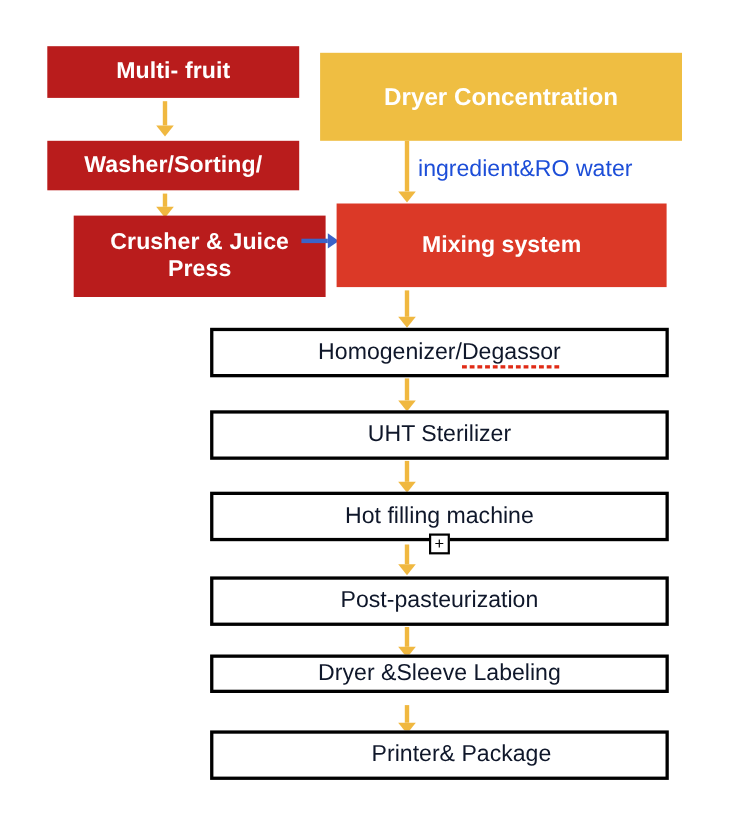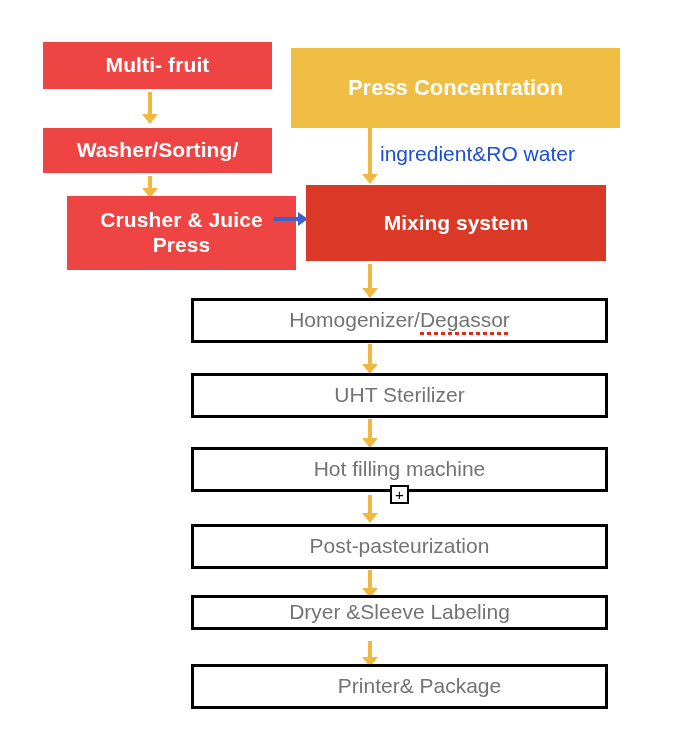--- a/index.html
+++ b/index.html
@@ -20,41 +20,41 @@
   .node {
     position: absolute;
     box-sizing: border-box;
     display: flex;
     align-items: center;
     justify-content: center;
     text-align: center;
     line-height: 1.18;
   }
   .node-green {
-    background: #ef4444;
+    background: #b91c1c;
     color: #ffffff;
     font-size: 21px;
     font-weight: 600;
     letter-spacing: 0.1px;
   }
   .node-orange {
     background: #EFBE42;
     color: #ffffff;
     font-size: 22px;
     font-weight: 600;
   }
   .node-red {
     background: #DB3927;
     color: #ffffff;
     font-size: 21px;
     font-weight: 600;
   }
   .node-plain {
     background: #ffffff;
-    color: #737373;
+    color: #0f172a;
     border: 3px solid #000000;
     font-size: 21px;
     font-weight: 500;
   }
   .spellcheck {
     position: relative;
     white-space: pre;
   }
   .spellcheck .misspelled {
     position: relative;
@@ -161,21 +161,21 @@
     <span>Crusher &amp; Juice</span>
     <span>Press</span>
   </div>
 
   <div class="arrow-h" style="left:274px; top:212px; width:34px;">
     <div class="shaft" style="width:24px;"></div>
     <div class="head" style="left:24px;"></div>
   </div>
 
   <div class="node node-orange" style="left:291px; top:48px; width:329px; height:80px;">
-    <span>Press Concentration</span>
+    <span>Dryer Concentration</span>
   </div>
 
   <div class="arrow-v" style="left:362px; top:128px; height:56px;">
     <div class="shaft" style="height:46px;"></div>
     <div class="head" style="top:46px;"></div>
   </div>
 
   <div class="edge-label" style="left:380px; top:142px;">ingredient&amp;RO water</div>
 
   <div class="node node-red" style="left:306px; top:185px; width:300px; height:76px;">

